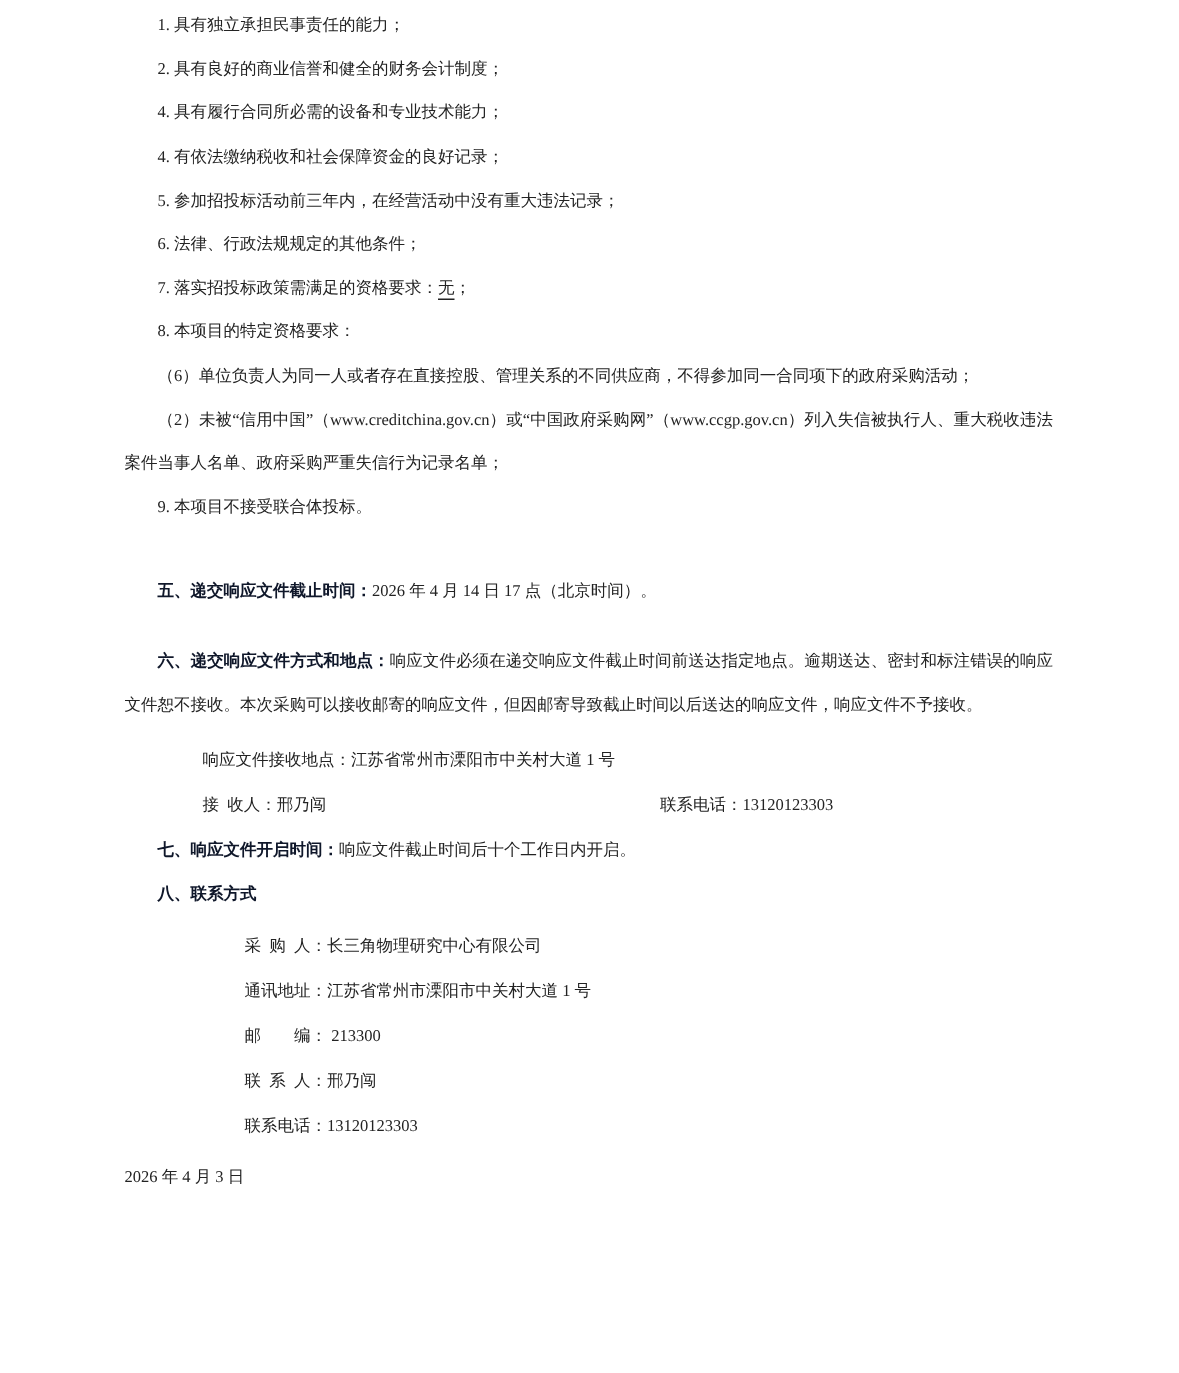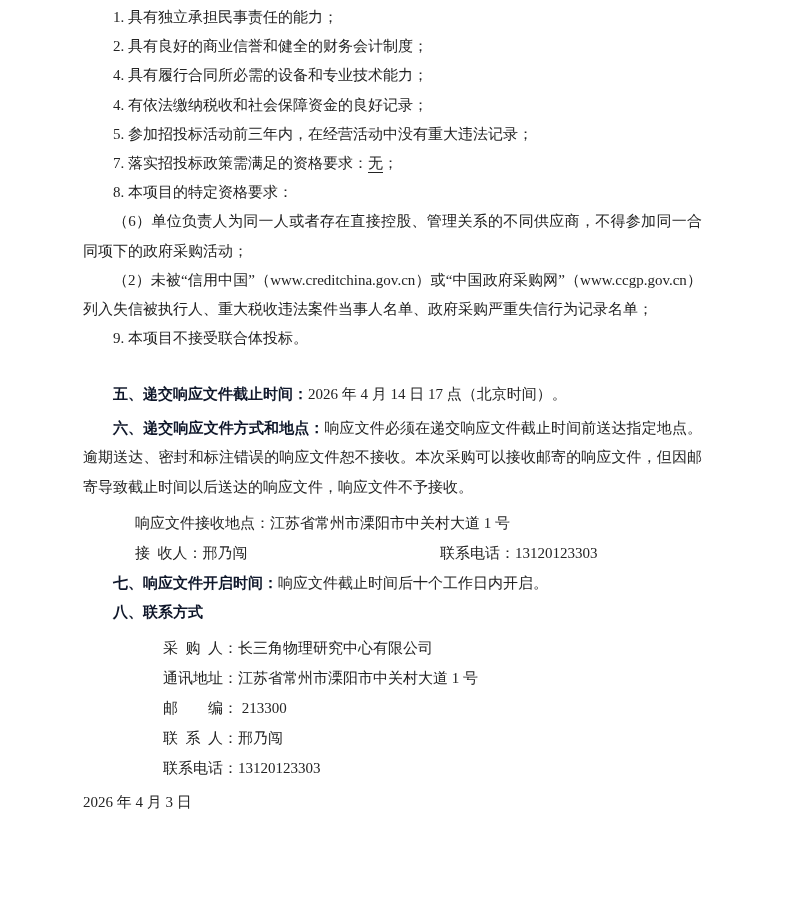--- a/index.html
+++ b/index.html
@@ -6,51 +6,52 @@
   body {
     width: 786px; height: 915px;
     background: #ffffff;
     overflow: hidden;
   }
   .page {
     box-sizing: border-box;
     width: 786px; height: 915px;
     padding: 3px 84px 0 83px;
     font-family: "Liberation Serif", "DejaVu Serif", serif;
-    font-size: 15px;
+    font-size: 11px;
     line-height: 29.2px;
     color: #232323;
     text-align: justify;
   }
   p { margin: 0; }
   .para { text-indent: 2em; }
   .bold { font-weight: bold; color: #0f172a; }
   .underline { text-decoration: underline; text-underline-offset: 4px; }
   .psp { white-space: pre-wrap; }
   .sec5 { margin-top: 27px; }
-  .sec6 { margin-top: 4px; line-height: 29.5px; }
+  .sec6 { margin-top: 17px; line-height: 29.5px; }
   .receive-line { margin-top: 6px; text-indent: 0; padding-left: 52px; line-height: 30px; }
   .receiver-line { text-indent: 0; padding-left: 52px; line-height: 30px; }
   .receiver-left { display: inline-block; width: 305px; }
   .sec7 { margin-top: 1px; }
   .sec8-heading { text-indent: 2em; }
   .contact-block { margin-top: 5px; }
   .contact-row { text-indent: 0; padding-left: 80px; line-height: 30px; }
   .date-line { margin-top: 4px; line-height: 30px; text-align: left; padding-right: 25px; text-indent: 0; }
 </style>
 </head>
 <body>
 
 <div class="page">
 
   <p class="para">1. 具有独立承担民事责任的能力；</p>
   <p class="para">2. 具有良好的商业信誉和健全的财务会计制度；</p>
   <p class="para">4. 具有履行合同所必需的设备和专业技术能力；</p>
   <p class="para">4. 有依法缴纳税收和社会保障资金的良好记录；</p>
   <p class="para">5. 参加招投标活动前三年内，在经营活动中没有重大违法记录；</p>
+  <p class="para">6. 法律、行政法规规定的其他条件；</p>
   <p class="para"><span>7. 落实招投标政策需满足的资格要求：</span><span class="underline">无</span><span>；</span></p>
   <p class="para">8. 本项目的特定资格要求：</p>
   <p class="para">（6）单位负责人为同一人或者存在直接控股、管理关系的不同供应商，不得参加同一合同项下的政府采购活动；</p>
   <p class="para">（2）未被“信用中国”（www.creditchina.gov.cn）或“中国政府采购网”（www.ccgp.gov.cn）列入失信被执行人、重大税收违法案件当事人名单、政府采购严重失信行为记录名单；</p>
   <p class="para">9. 本项目不接受联合体投标。</p>
 
   <p class="para sec5"><span class="bold">五、递交响应文件截止时间：</span><span>2026 年 4 月 14 日 17 点（北京时间）。</span></p>
 
   <p class="para sec6"><span class="bold">六、递交响应文件方式和地点：</span><span>响应文件必须在递交响应文件截止时间前送达指定地点。逾期送达、密封和标注错误的响应文件恕不接收。本次采购可以接收邮寄的响应文件，但因邮寄导致截止时间以后送达的响应文件，响应文件不予接收。</span></p>
 

